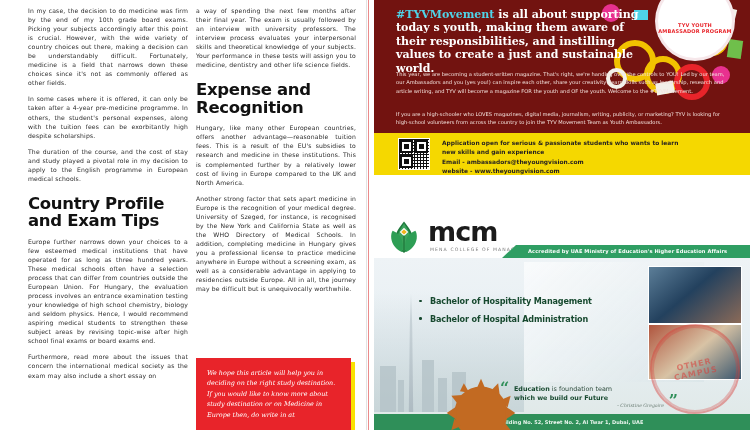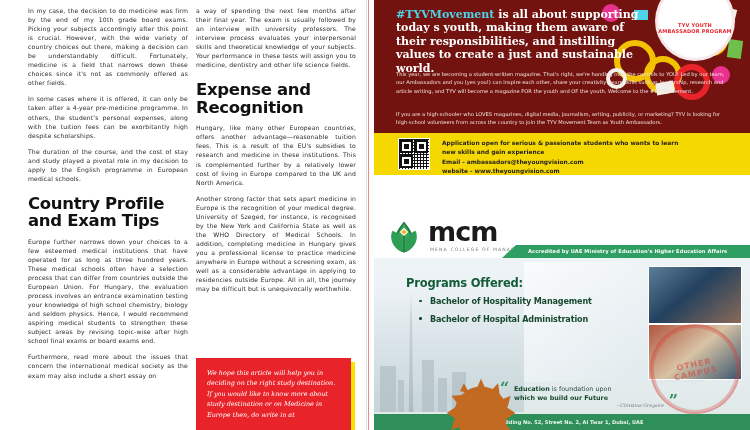--- a/index.html
+++ b/index.html
@@ -320,37 +320,36 @@
 
         <div class="skyline"></div>
         <div class="tower"></div>
         <div class="bldg" style="left:6px;width:16px;height:46px;"></div>
         <div class="bldg" style="left:24px;width:6px;height:32px;"></div>
         <div class="bldg" style="left:48px;width:12px;height:52px;"></div>
         <div class="bldg" style="left:64px;width:9px;height:34px;"></div>
         <div class="bldg" style="left:78px;width:14px;height:40px;"></div>
         <div class="mcm-bigblur"></div>
 
-        <div class="programs-title">Programs Offered:</div>
 
         <ul class="prog-list">
           <li>Bachelor of Hospitality Management</li>
           <li>Bachelor of Hospital Administration</li>
         </ul>
 
         <div class="photo p1"></div>
         <div class="photo p2"></div>
         <div class="stamp">
           <b>OTHER CAMPUS</b>
         </div>
 
         <div class="quote-blk">
           <div class="qmark">“</div>
           <div class="qmark close">”</div>
-          <div class="quote-l1"><b>Education</b><span> is foundation upon</span></div>
+          <div class="quote-l1"><b>Education</b><span> is foundation team</span></div>
           <div class="quote-l2">which we build our Future</div>
           <div class="quote-attr">- Christine Gregoire</div>
         </div>
 
         <svg class="sunburst" viewBox="0 0 100 100">
           <g fill="#c26a22">
             <circle cx="50" cy="50" r="34"></circle>
             <path d="M50 6 L56 20 L44 20 Z"></path>
               <path d="M72 12 L74 27 L63 21 Z"></path>
             <path d="M88 28 L84 43 L76 33 Z"></path>

